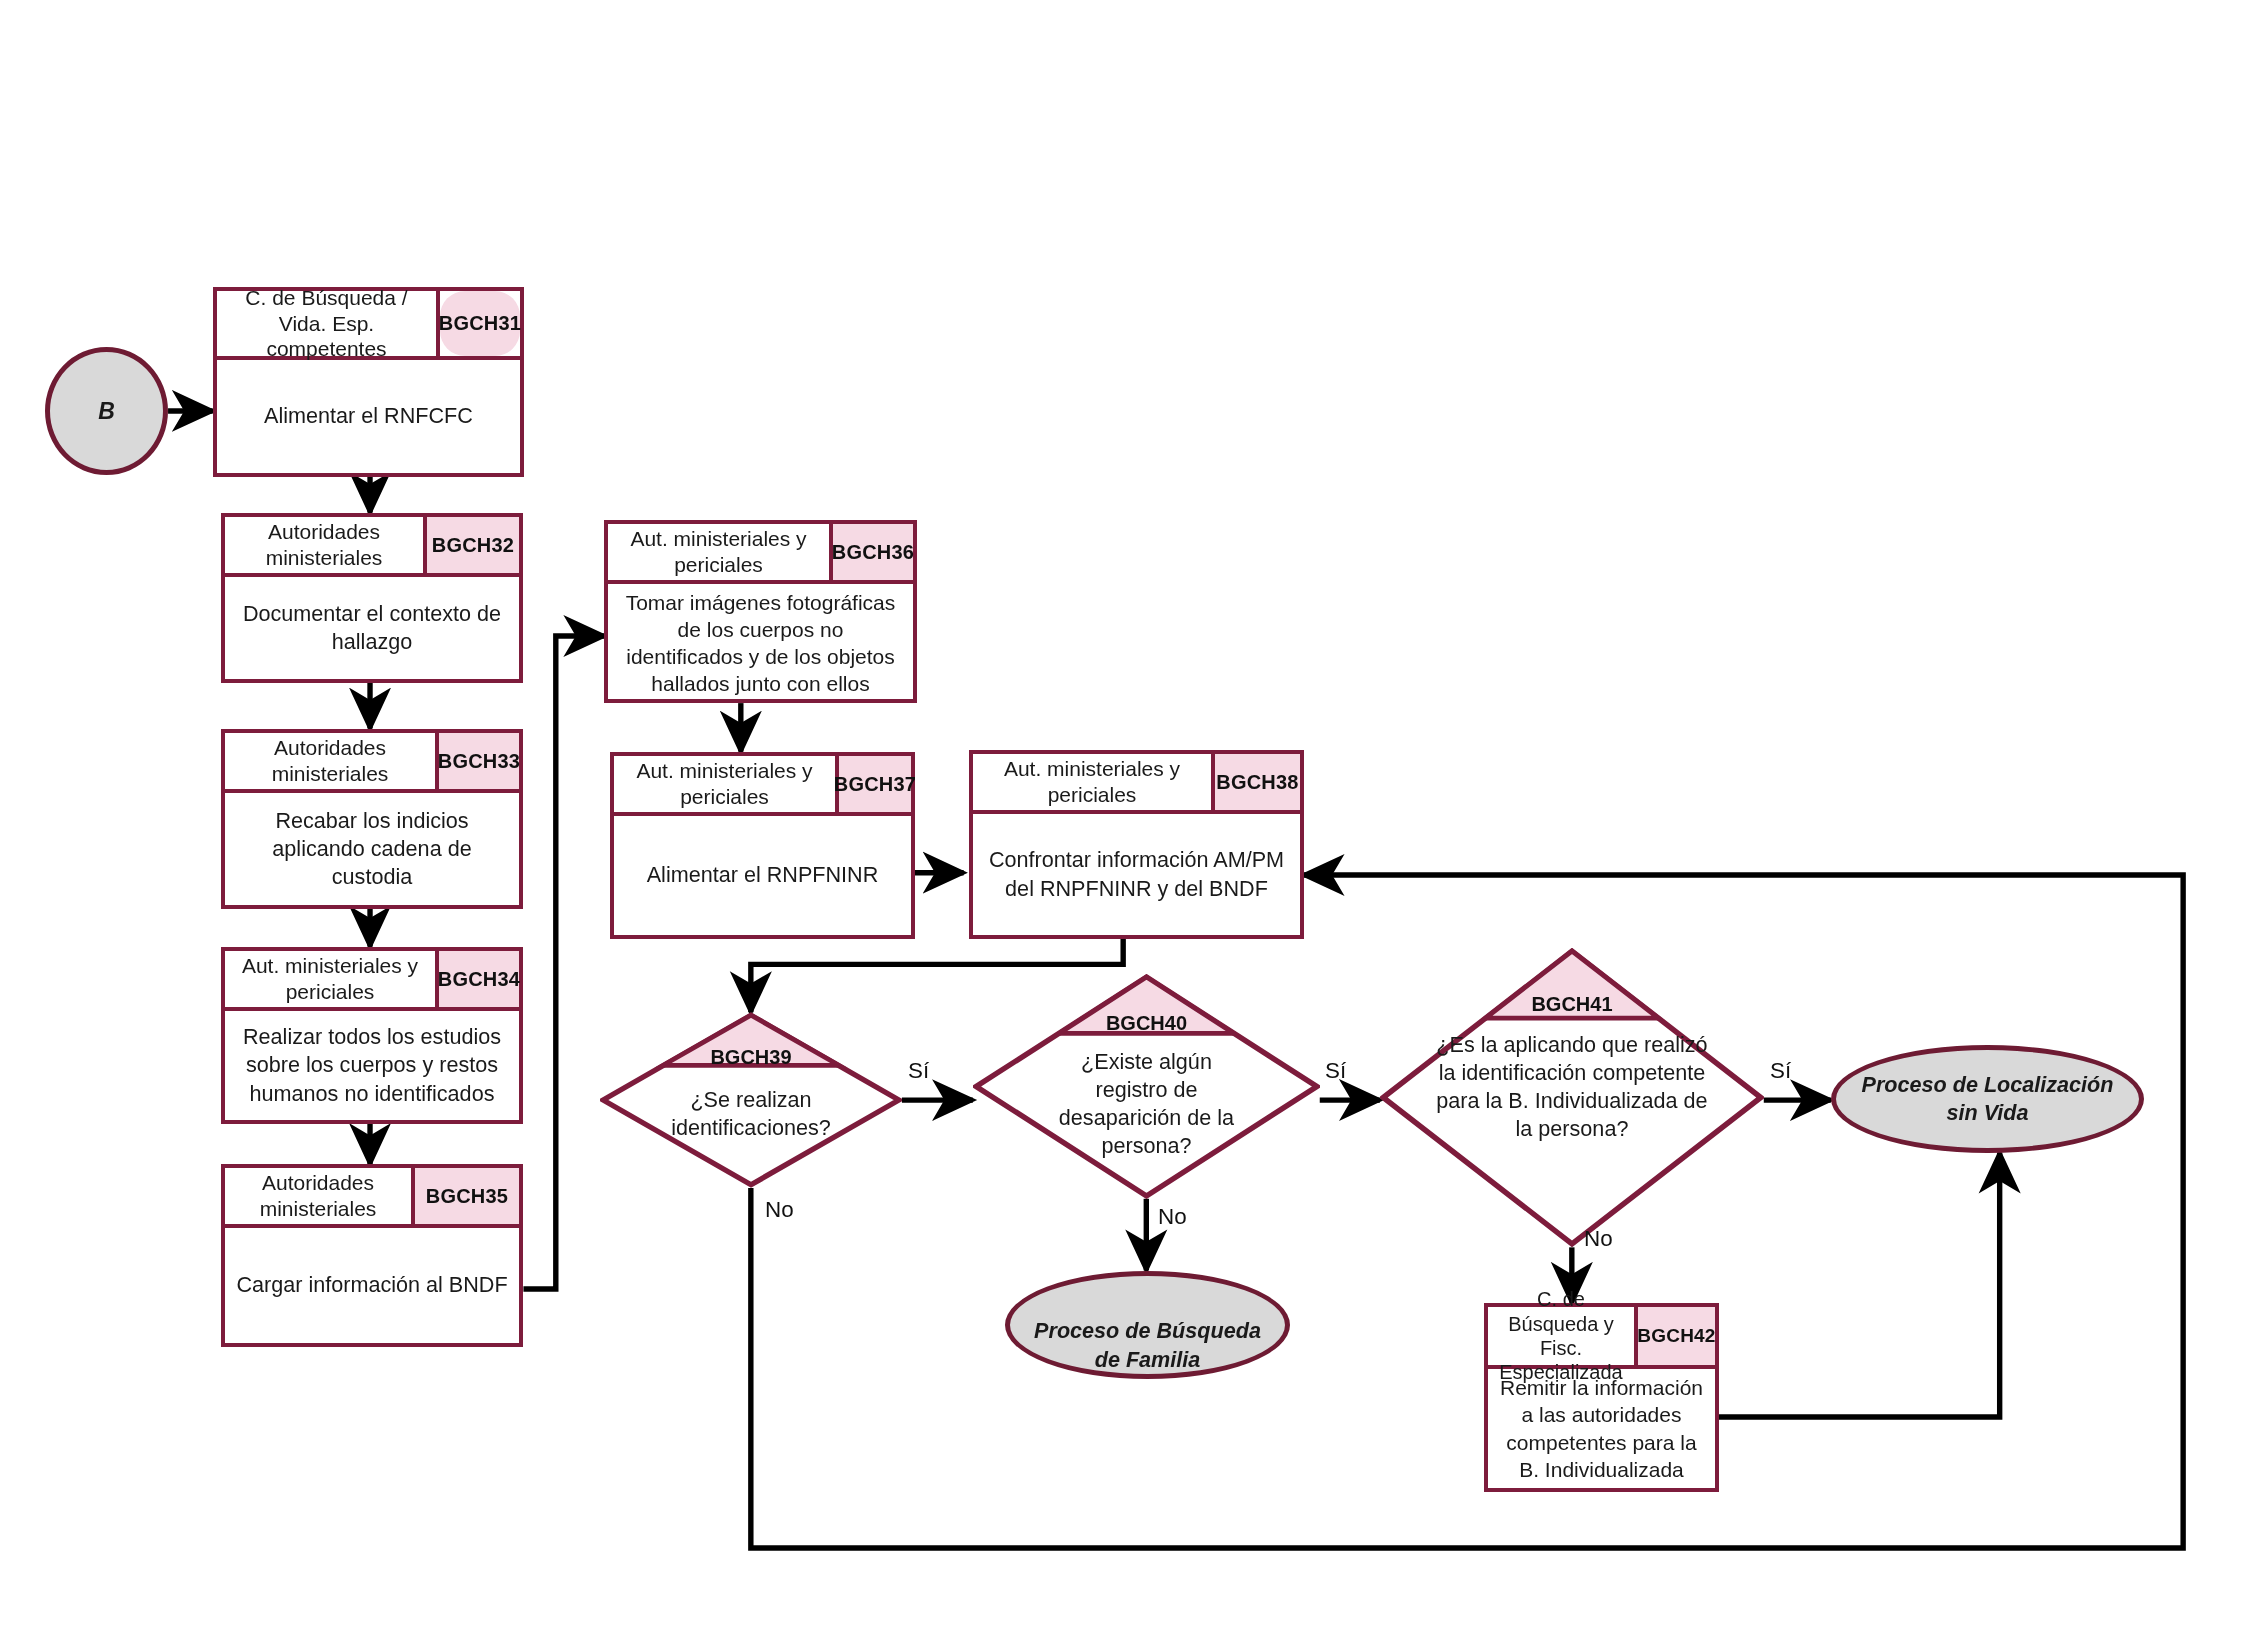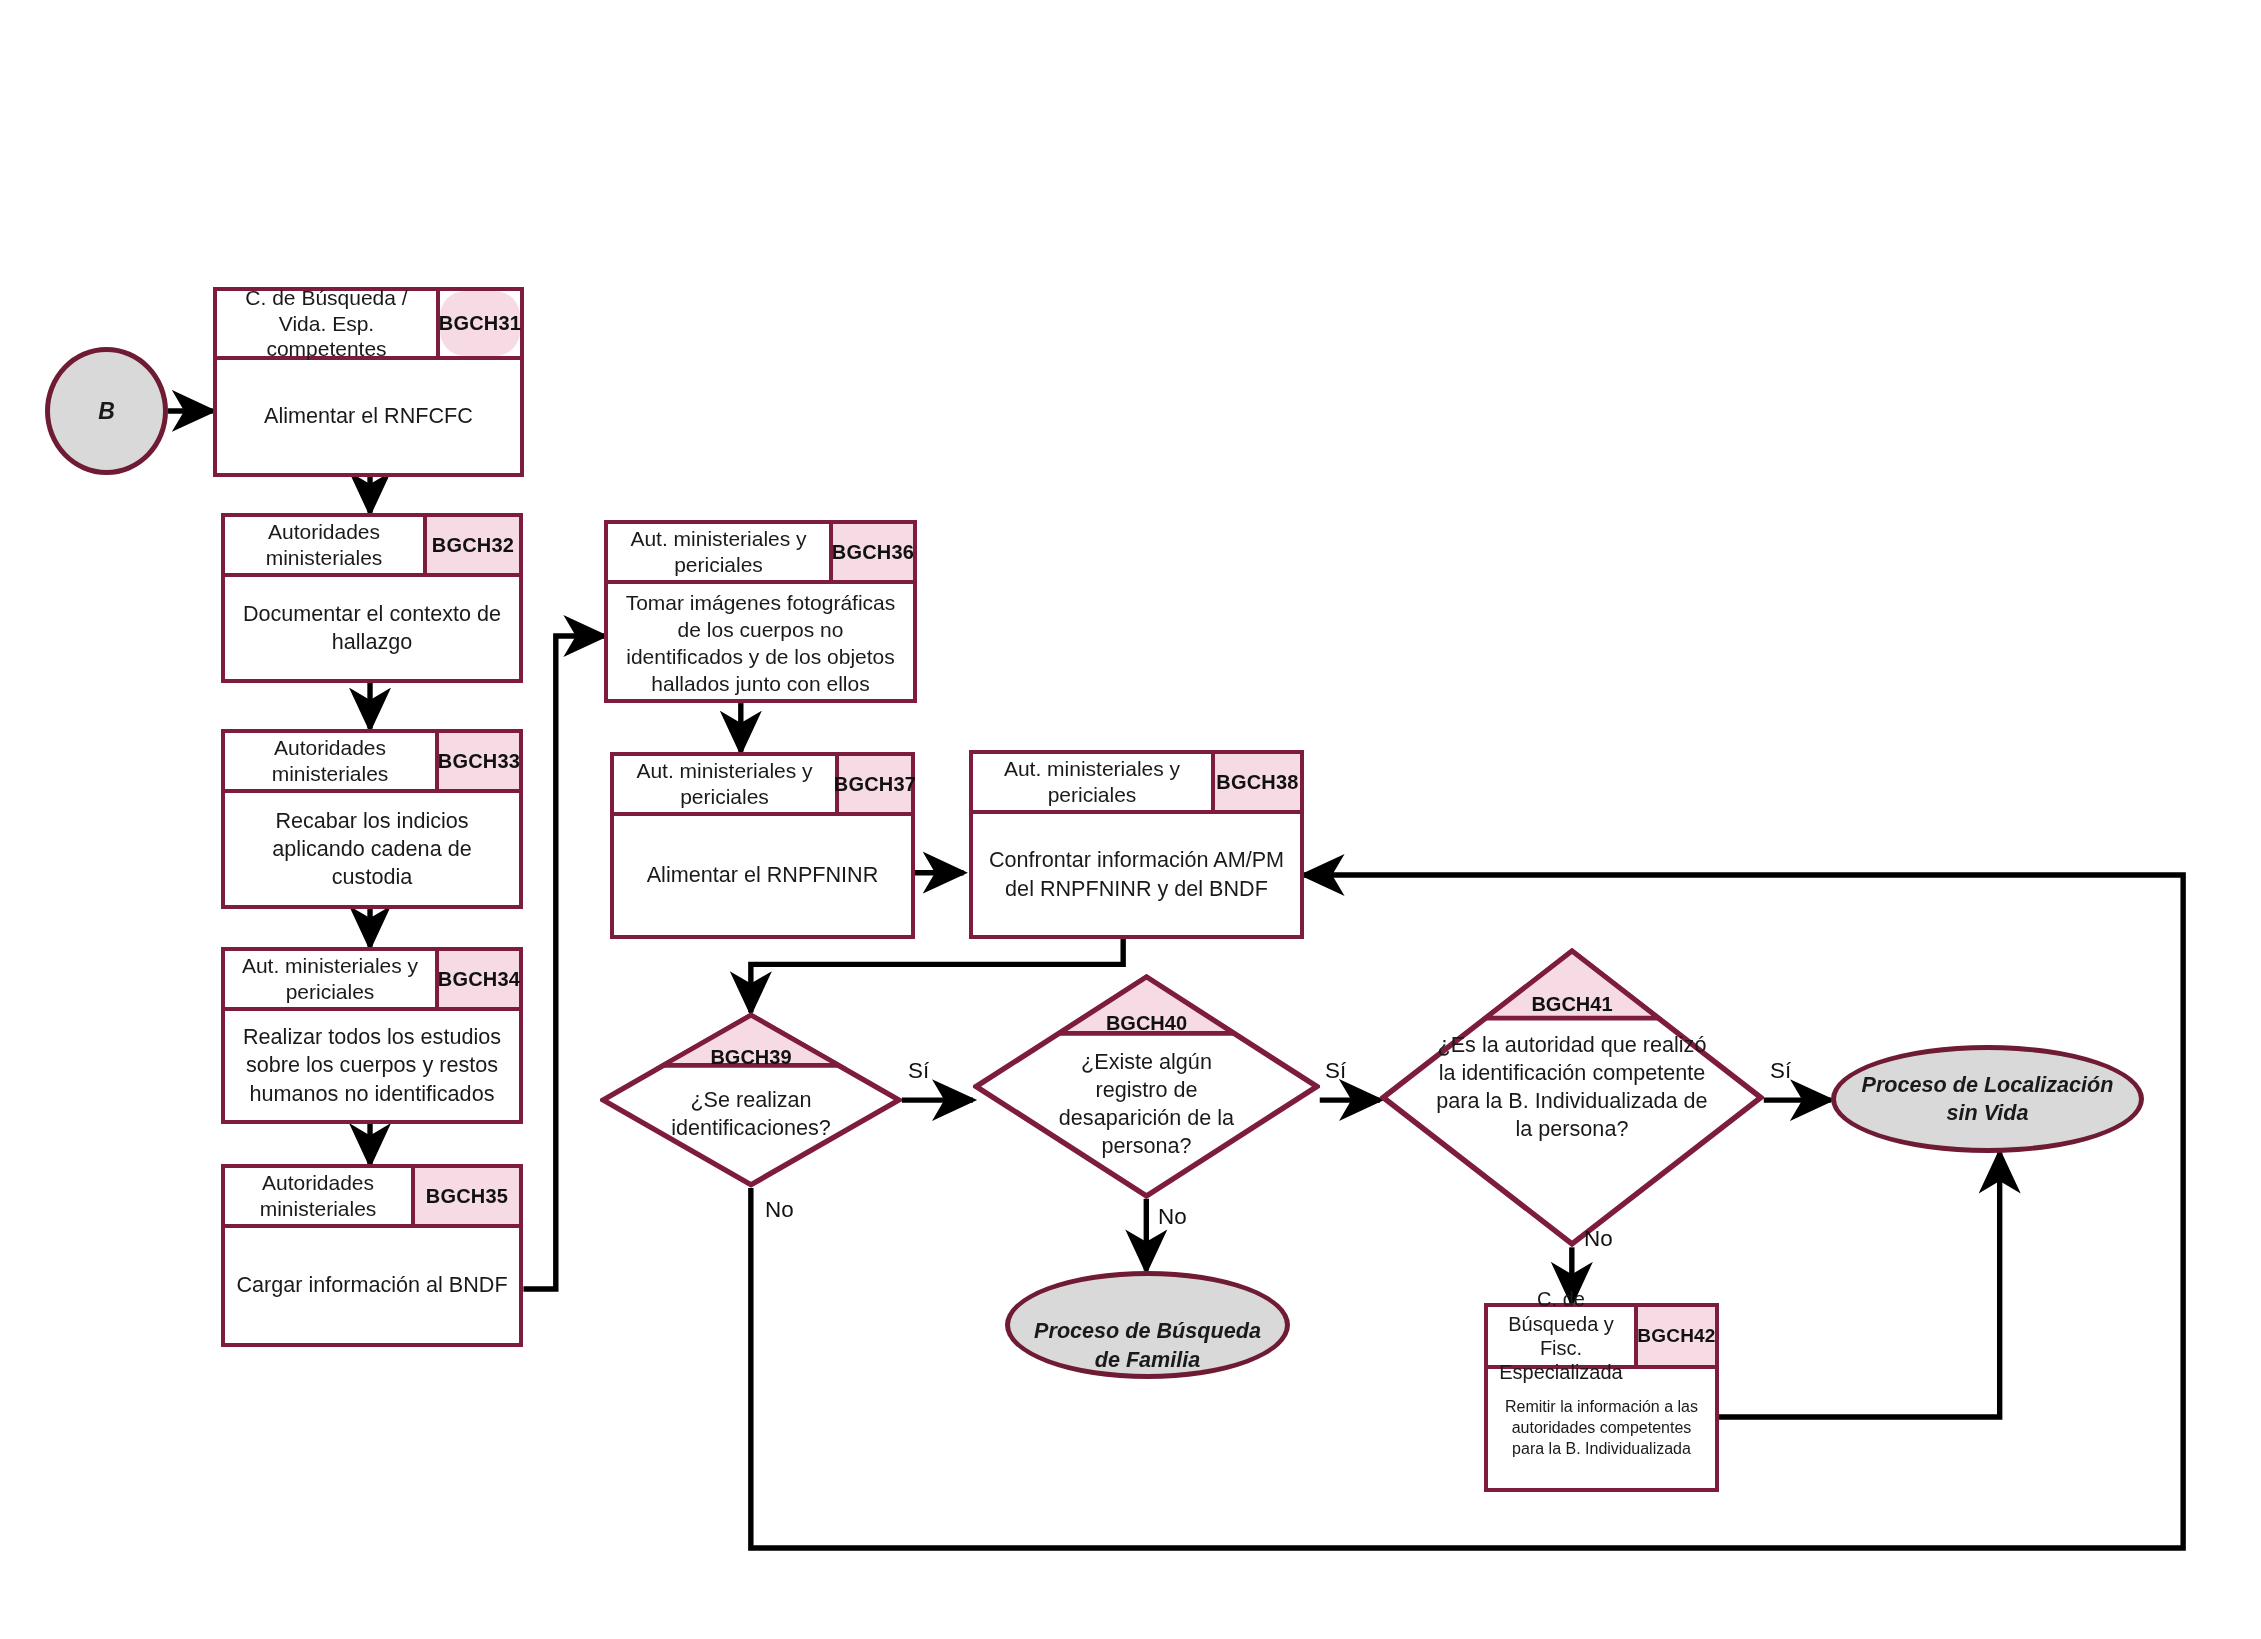--- a/index.html
+++ b/index.html
@@ -240,21 +240,21 @@
       <div class="code" style="width:85px;">BGCH38</div>
     </div>
     <div class="body">Confrontar información AM/PM del RNPFNINR y del BNDF</div>
   </div>
 
   <div class="pbox" style="left:1484px;top:1303px;width:235px;height:189px;">
     <div class="hdr" style="height:62px;">
       <div class="actor" style="font-size:20px;">C. de Búsqueda y Fisc. Especializada</div>
       <div class="code" style="width:77px;font-size:19px;">BGCH42</div>
     </div>
-    <div class="body" style="font-size:16px;">Remitir la información a las autoridades competentes para la B. Individualizada</div>
+    <div class="body" style="font-size:21px;">Remitir la información a las autoridades competentes para la B. Individualizada</div>
   </div>
 
   <div class="dwrap" style="left:600px;top:1012px;width:302px;height:176px;">
     <svg class="shape" width="302" height="176" viewBox="0 0 392 228" xmlns="http://www.w3.org/2000/svg">
       <polygon points="196,4 388,114 196,224 4,114" fill="#ffffff" stroke="#7d1c3c" stroke-width="7"></polygon>
       <polygon points="196,4 310,69 82,69" fill="#f6dae4" stroke="#7d1c3c" stroke-width="6"></polygon>
     </svg>
     <div class="dcode" style="top:34px;">BGCH39</div>
     <div class="dtext" style="top:74px;">¿Se realizan identificaciones?</div>
   </div>
@@ -267,21 +267,21 @@
     <div class="dcode" style="top:38px;">BGCH40</div>
     <div class="dtext" style="top:74px;left:22%;width:56%;">¿Existe algún registro de desaparición de la persona?</div>
   </div>
 
   <div class="dwrap" style="left:1380px;top:948px;width:384px;height:299px;">
     <svg class="shape" width="384" height="299" viewBox="0 0 498 388" xmlns="http://www.w3.org/2000/svg">
       <polygon points="249,4 494,194 249,384 4,194" fill="#ffffff" stroke="#7d1c3c" stroke-width="7"></polygon>
       <polygon points="249,4 361,91 137,91" fill="#f6dae4" stroke="#7d1c3c" stroke-width="6"></polygon>
     </svg>
     <div class="dcode" style="top:45px;">BGCH41</div>
-    <div class="dtext" style="top:83px;left:13%;width:74%;">¿Es la autoridad que realizó la identificación competente para la B. Individualizada de la persona?</div>
+    <div class="dtext" style="top:83px;left:13%;width:74%;">¿Es la aplicando que realizó la identificación competente para la B. Individualizada de la persona?</div>
   </div>
 
   <div class="term" style="left:1005px;top:1271px;width:285px;height:108px;align-items:flex-end;">
     <span>Proceso de Búsqueda de Familia</span>
   </div>
 
   <div class="term" style="left:1831px;top:1045px;width:313px;height:108px;">
     <span>Proceso de Localización sin Vida</span>
   </div>
 

